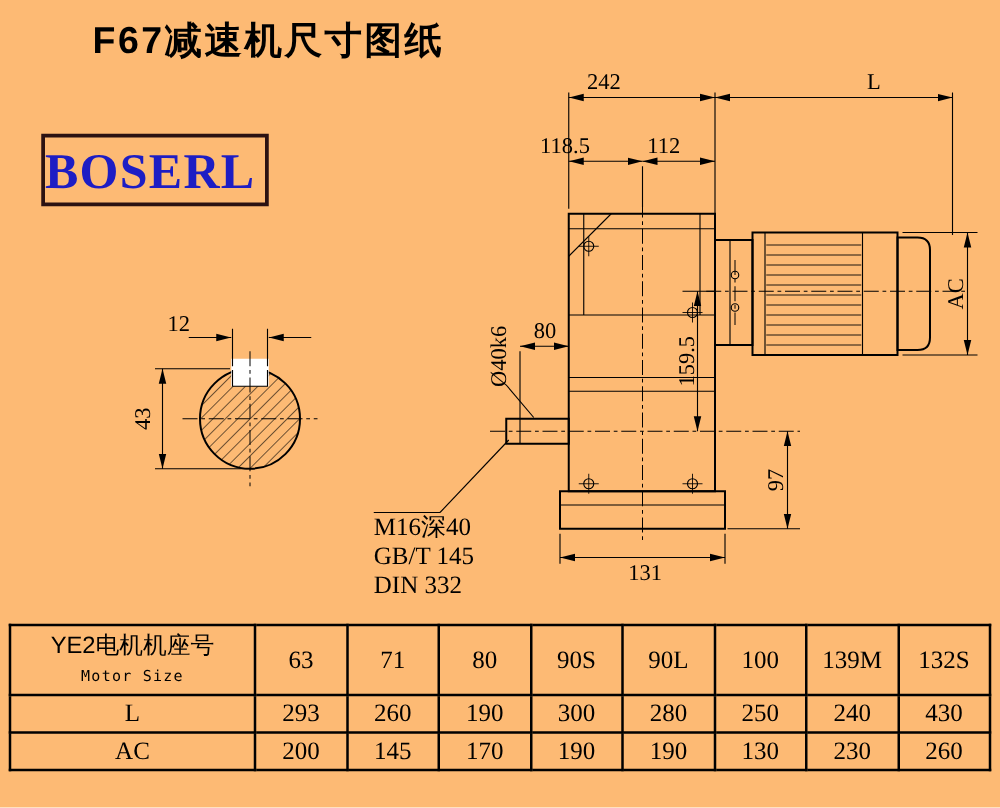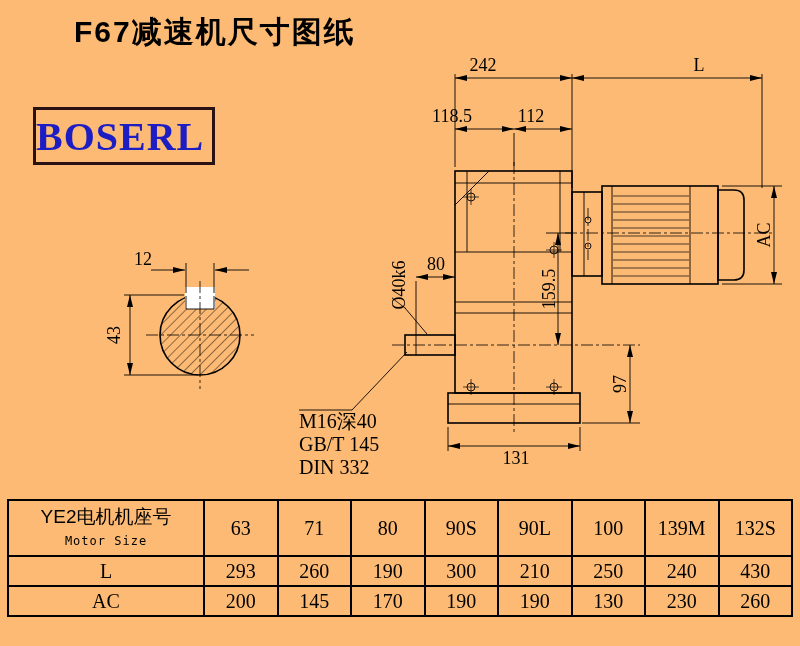--- a/index.html
+++ b/index.html
@@ -203,21 +203,21 @@
         <td>100</td>
         <td>139M</td>
         <td>132S</td>
       </tr>
       <tr>
         <td>L</td>
         <td>293</td>
         <td>260</td>
         <td>190</td>
         <td>300</td>
-        <td>210</td>
+        <td>280</td>
         <td>250</td>
         <td>240</td>
         <td>430</td>
       </tr>
       <tr>
         <td>AC</td>
         <td>200</td>
         <td>145</td>
         <td>170</td>
         <td>190</td>

